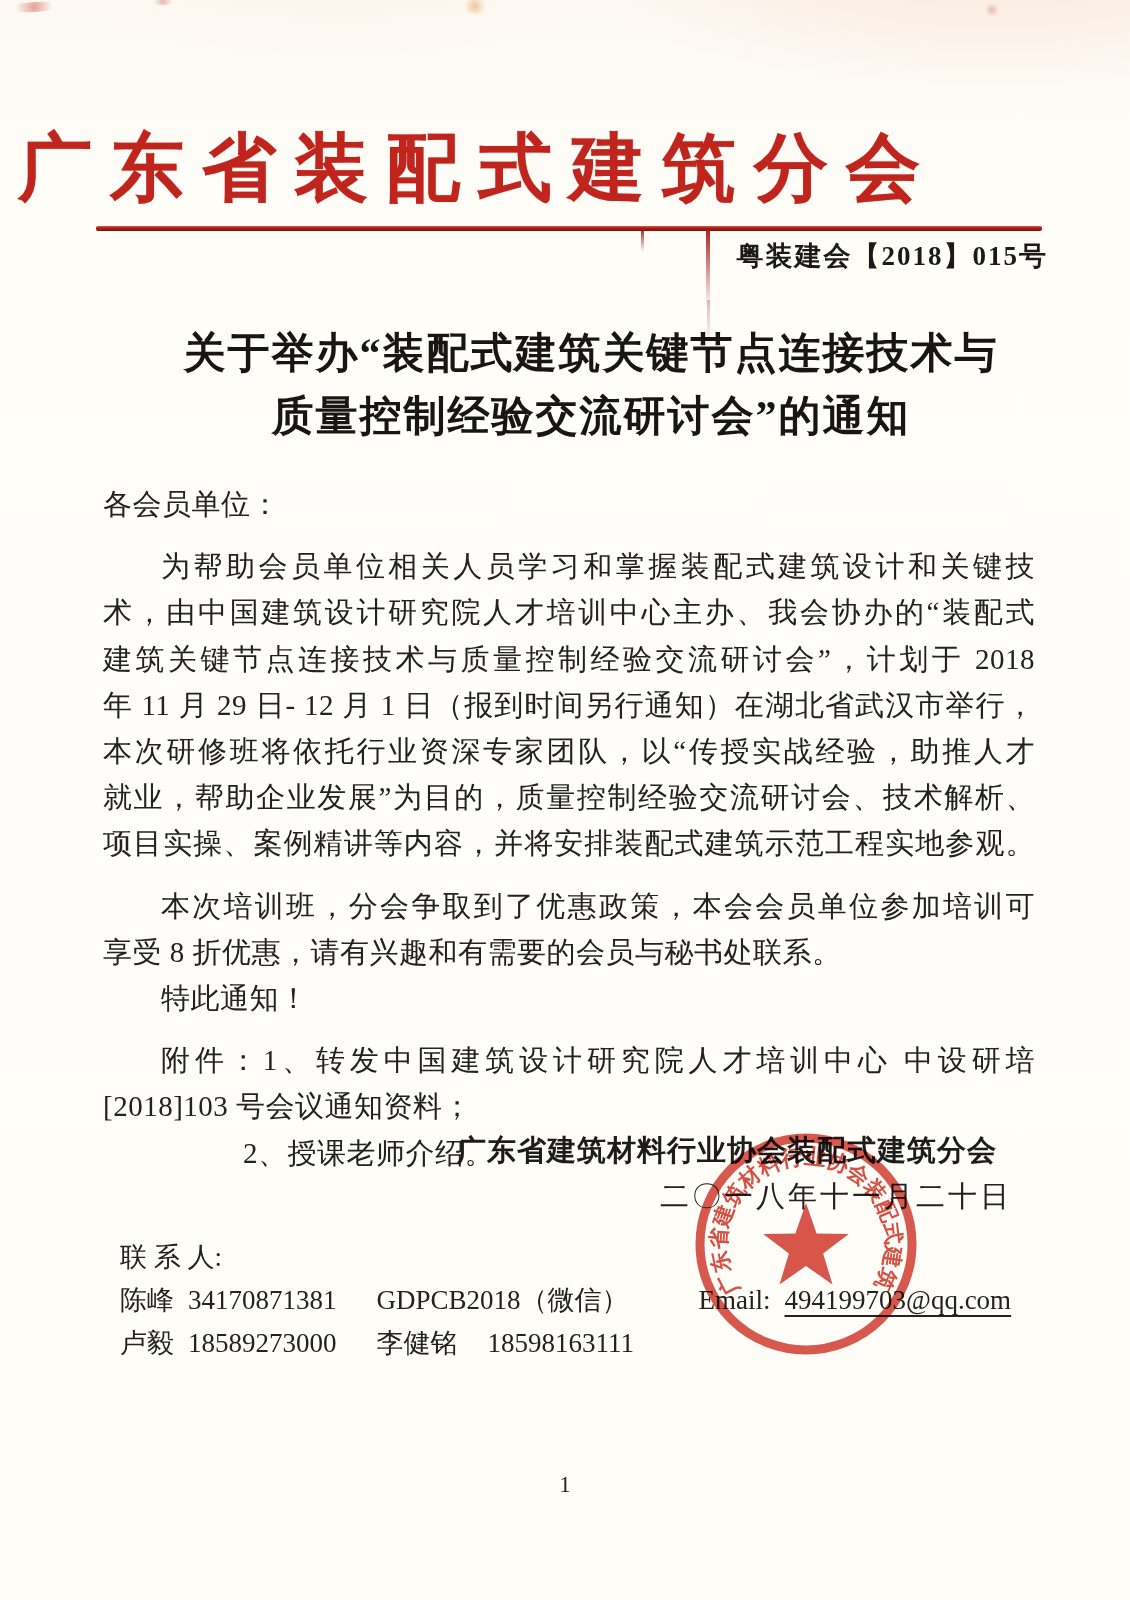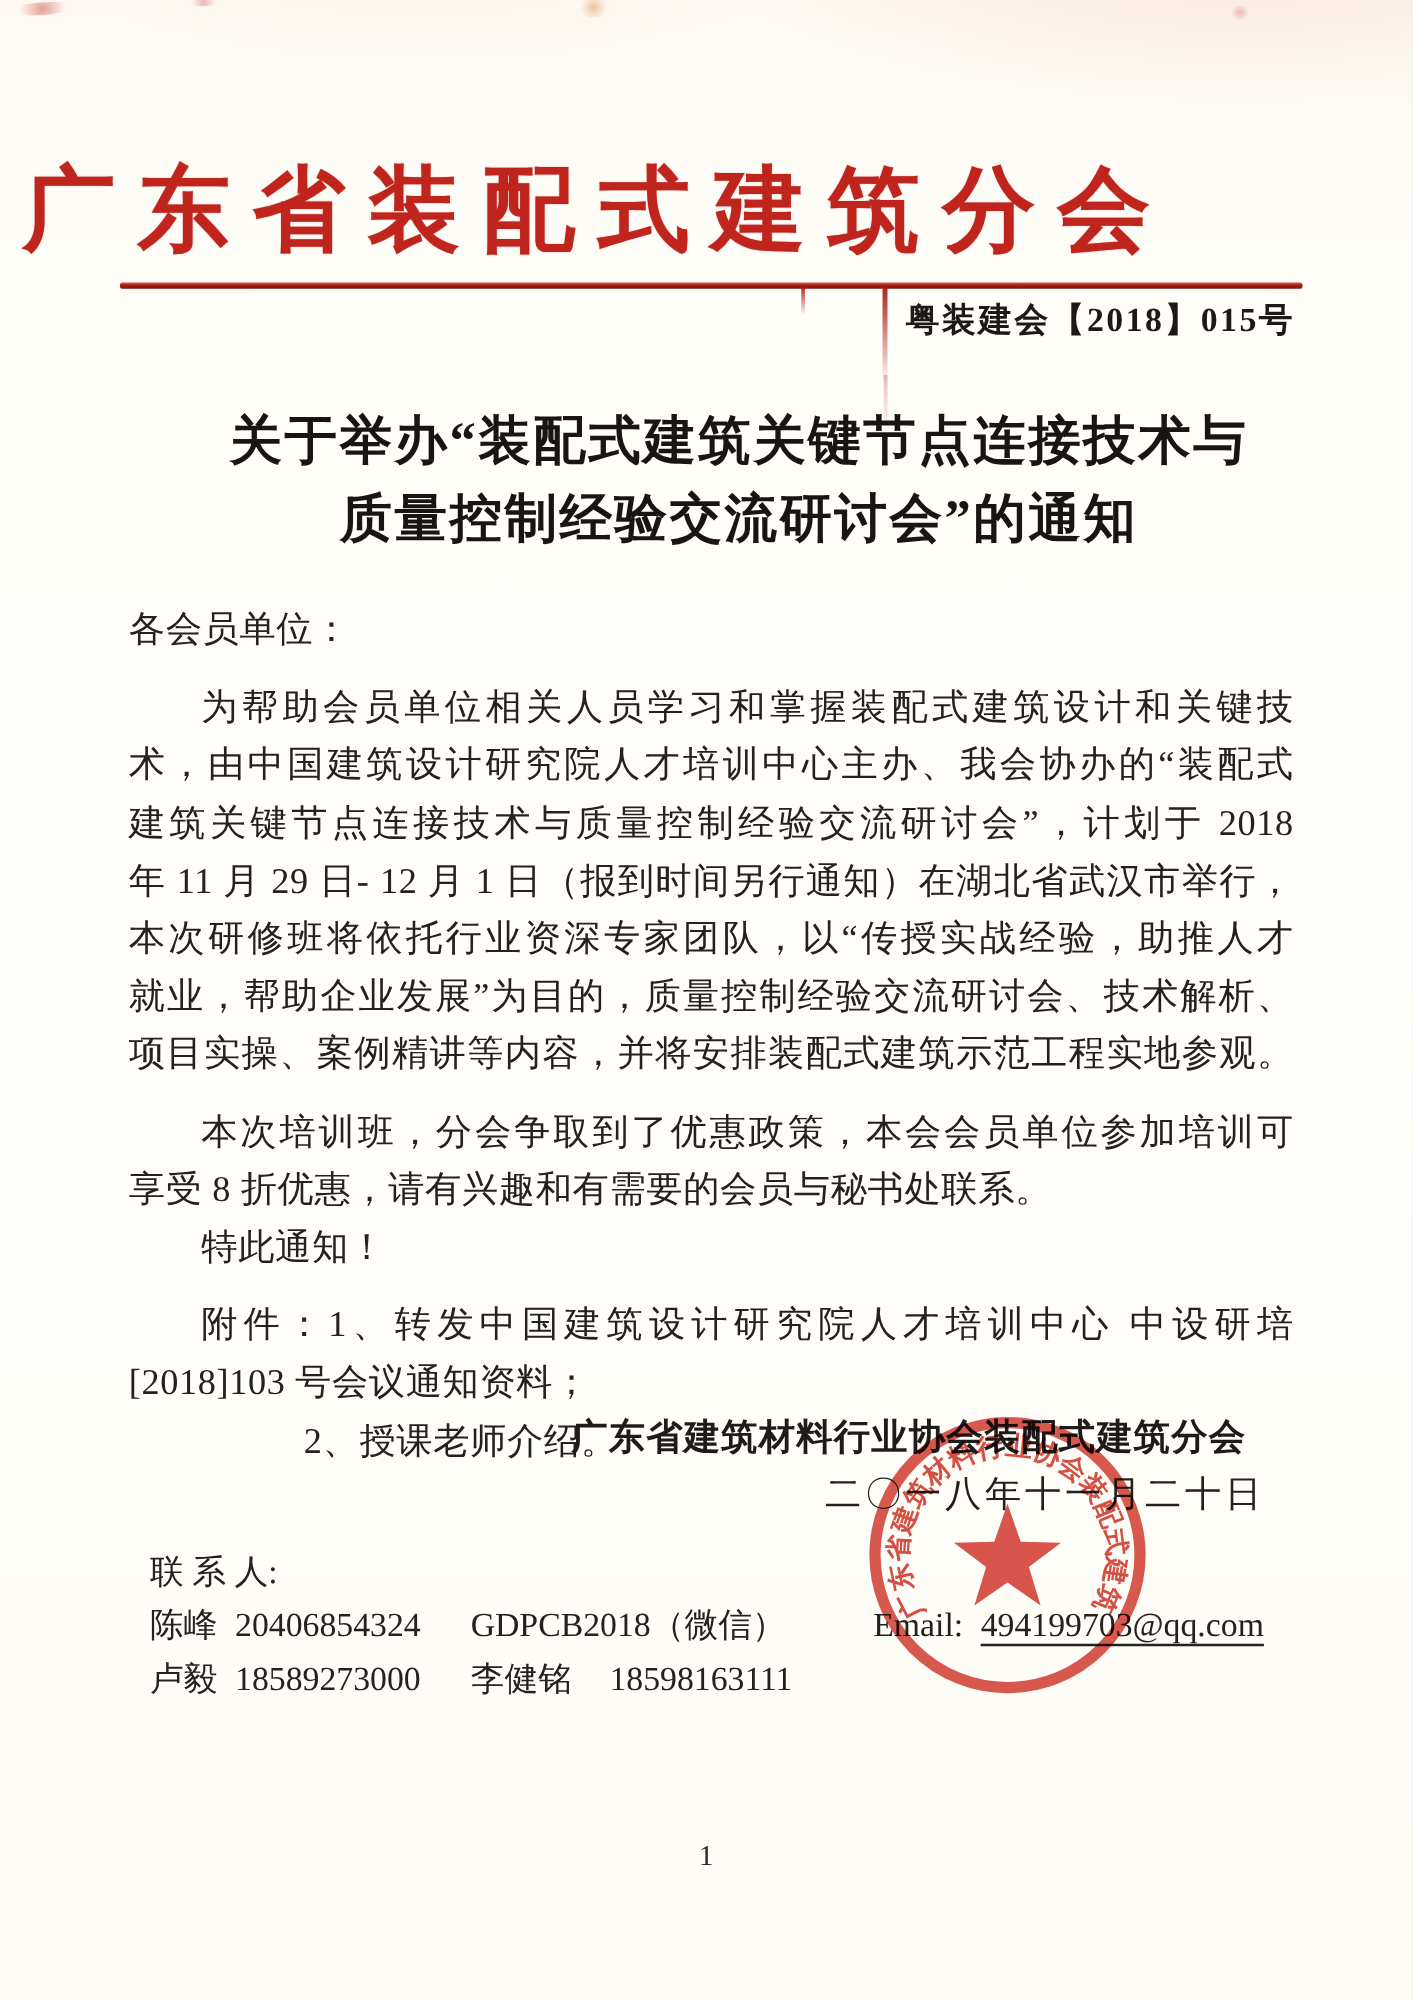--- a/index.html
+++ b/index.html
@@ -38,21 +38,21 @@
     border-radius:2px;
   }
   .drip{position:absolute;pointer-events:none;}
   .drip1{left:706px;top:230px;width:4px;height:78px;
     background:linear-gradient(180deg,rgba(168,29,21,.95),rgba(168,29,21,0));}
   .drip1b{left:707px;top:300px;width:3px;height:48px;opacity:.35;
     background:linear-gradient(180deg,rgba(168,29,21,.8),rgba(168,29,21,0));}
   .drip2{left:641px;top:230px;width:3px;height:22px;
     background:linear-gradient(180deg,rgba(168,29,21,.9),rgba(168,29,21,0));}
   .doc-number{
-    position:absolute;right:94px;top:238px;
+    position:absolute;right:82px;top:238px;
     font-size:27px;font-weight:bold;letter-spacing:2px;color:#1c1a18;
     white-space:nowrap;
   }
 
   
   .doc-title{
     position:absolute;left:0;top:322px;width:1130px;text-align:center;
     font-weight:bold;font-size:42px;line-height:63px;color:#181614;
     letter-spacing:2px;
     padding-left:26px;
@@ -144,21 +144,21 @@
     <div class="ln">[2018]103 号会议通知资料；</div>
     <div class="ln ind2">2、授课老师介绍。</div>
   </div>
 
   <div class="sig-org">广东省建筑材料行业协会装配式建筑分会</div>
   <div class="sig-date">二〇一八年十一月二十日</div>
 
   <div class="contacts">
     <div class="row">联 系 人:</div>
     <div class="row">
-      <span>陈峰</span><span class="sp-s"></span><span>20406854324</span><span class="sp-l"></span><span>GDPCB2018（微信）</span><span class="sp-l"></span><span class="sp-m"></span><span>Email:</span><span class="sp-s"></span><span class="email">494199703@qq.com</span>
+      <span>陈峰</span><span class="sp-s"></span><span>34170871381</span><span class="sp-l"></span><span>GDPCB2018（微信）</span><span class="sp-l"></span><span class="sp-m"></span><span>Email:</span><span class="sp-s"></span><span class="email">494199703@qq.com</span>
     </div>
     <div class="row">
       <span>卢毅</span><span class="sp-s"></span><span>18589273000</span><span class="sp-l"></span><span>李健铭</span><span class="sp-m"></span><span>18598163111</span>
     </div>
   </div>
 
   <svg class="seal" viewBox="0 0 236 236">
     <circle cx="118" cy="118" r="106" fill="none" stroke="#d0372b" stroke-width="9" opacity=".9"></circle>
     <polygon fill="#d0372b" opacity=".92" points="118,77 128.6,107.4 160.8,108.1 135.1,127.6 144.5,158.4 118,140 91.5,158.4 100.9,127.6 75.2,108.1 107.4,107.4"></polygon>
     <path id="sealArc" d="M 52.5 163.9 A 80 80 0 1 1 183.5 163.9" fill="none"></path>

